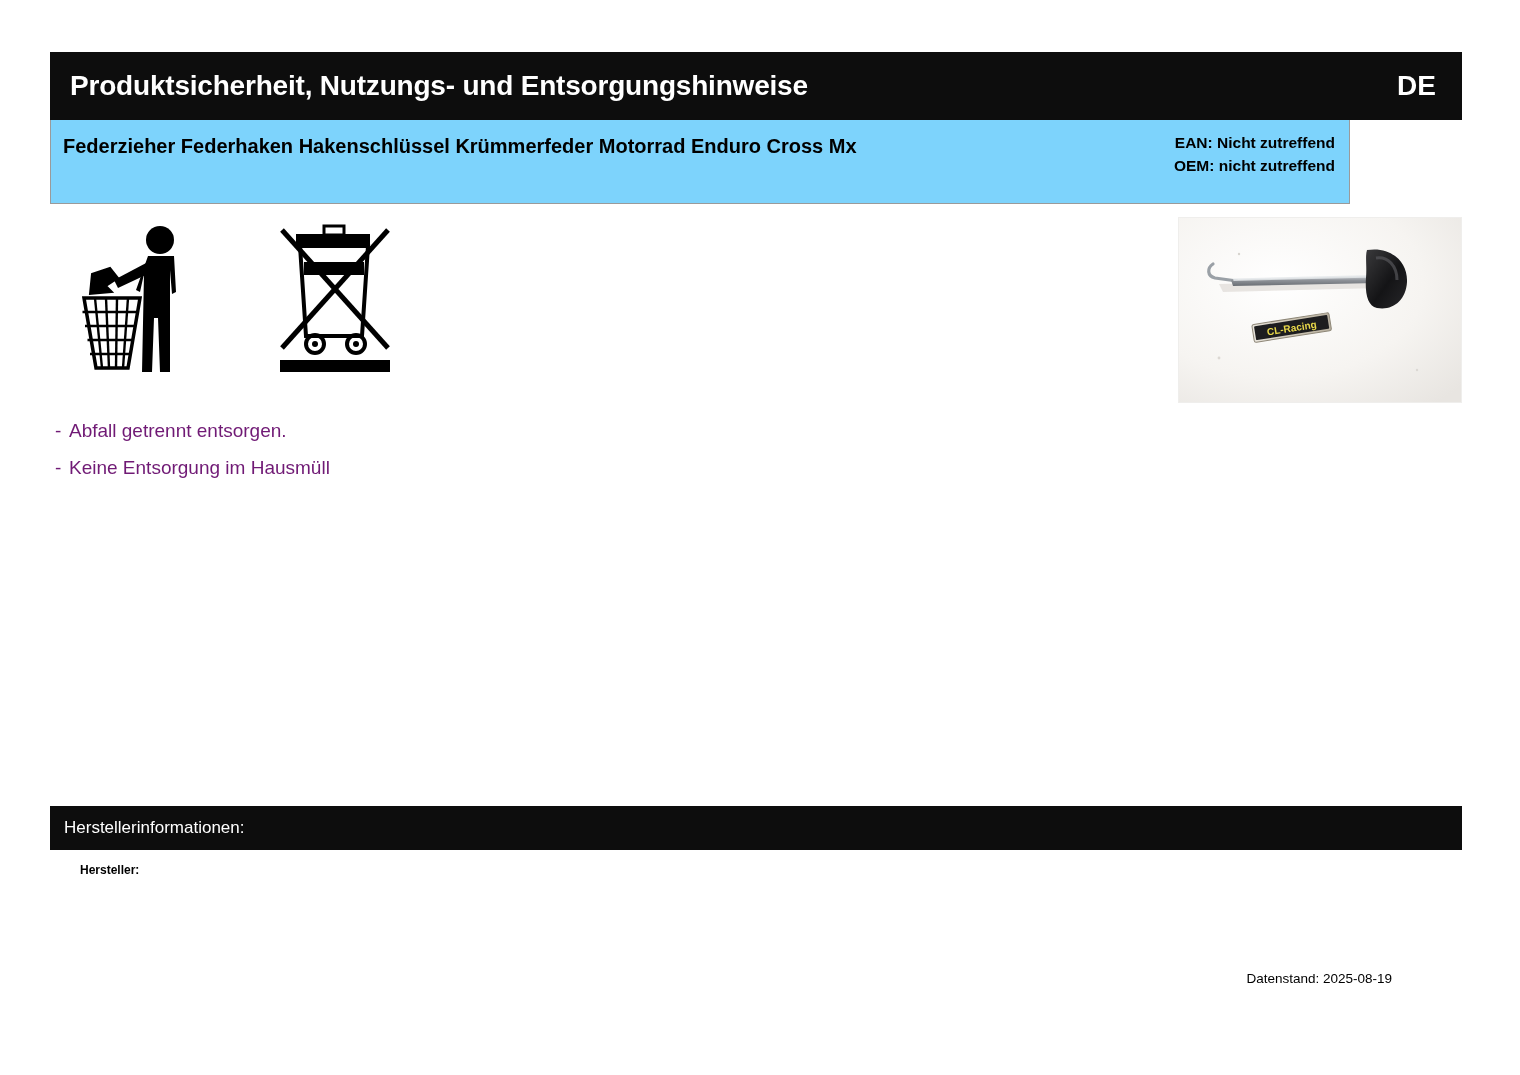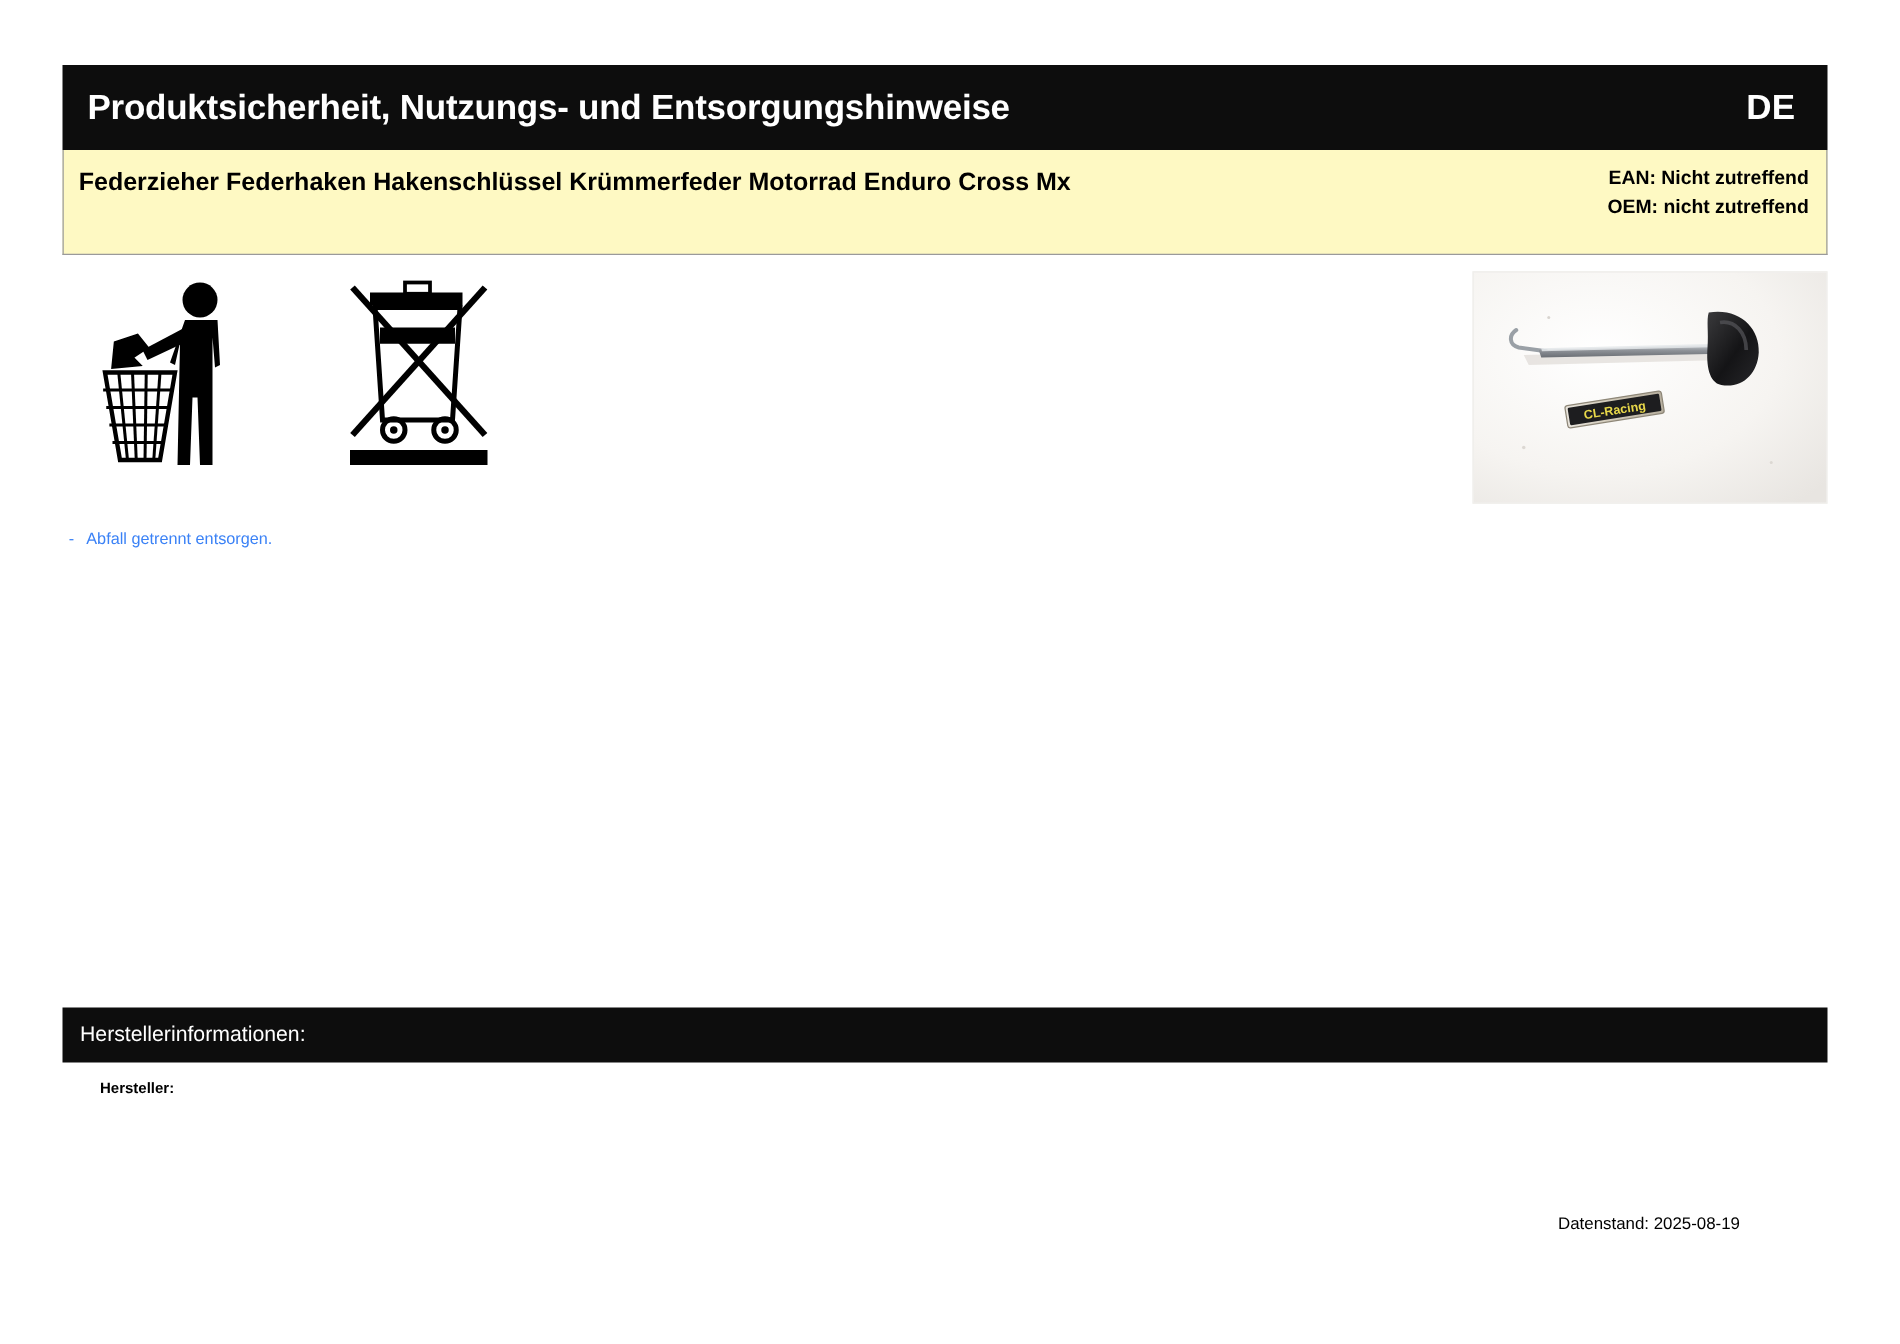--- a/index.html
+++ b/index.html
@@ -50,23 +50,23 @@
     font-size: 28px;
     font-weight: bold;
     padding-right: 8px;
   }
 
   
   .product-bar {
     position: absolute;
     left: 50px;
     top: 120px;
-    width: 1412px;
+    width: 1300px;
     height: 84px;
-    background: #fef9c3;
+    background: #7dd3fc;
     border: 1px solid #9a9a9a;
     border-top: none;
     box-sizing: border-box;
     display: flex;
     justify-content: space-between;
     gap: 39px;
   }
   .product-name {
     font-size: 20px;
     font-weight: bold;
@@ -110,23 +110,23 @@
   }
 
   
   .notes {
     position: absolute;
     left: 55px;
     top: 412px;
     width: 900px;
   }
   .note-line {
-    font-size: 13px;
+    font-size: 19px;
     line-height: 37px;
-    color: #3b82f6;
+    color: #701a75;
     white-space: nowrap;
   }
   .note-dash {
     display: inline-block;
     width: 14px;
   }
 
   
   .maker-bar {
     position: absolute;
@@ -281,20 +281,23 @@
       <circle cx="60" cy="36" r="1.2" fill="#d8d4cf"></circle>
       <circle cx="40" cy="140" r="1.4" fill="#dcd8d3"></circle>
       <circle cx="238" cy="152" r="1.2" fill="#dcd8d3"></circle>
     </svg>
   </div>
 
   <div class="notes">
     <div class="note-line">
       <span class="note-dash">-</span><span>Abfall getrennt entsorgen.</span>
     </div>
+    <div class="note-line">
+      <span class="note-dash">-</span><span>Keine Entsorgung im Hausmüll</span>
+    </div>
   </div>
 
   <div class="maker-bar">
     <div class="maker-bar-label">Herstellerinformationen:</div>
   </div>
 
   <div class="maker-row">
     <div class="maker-key">Hersteller:</div>
   </div>
 

